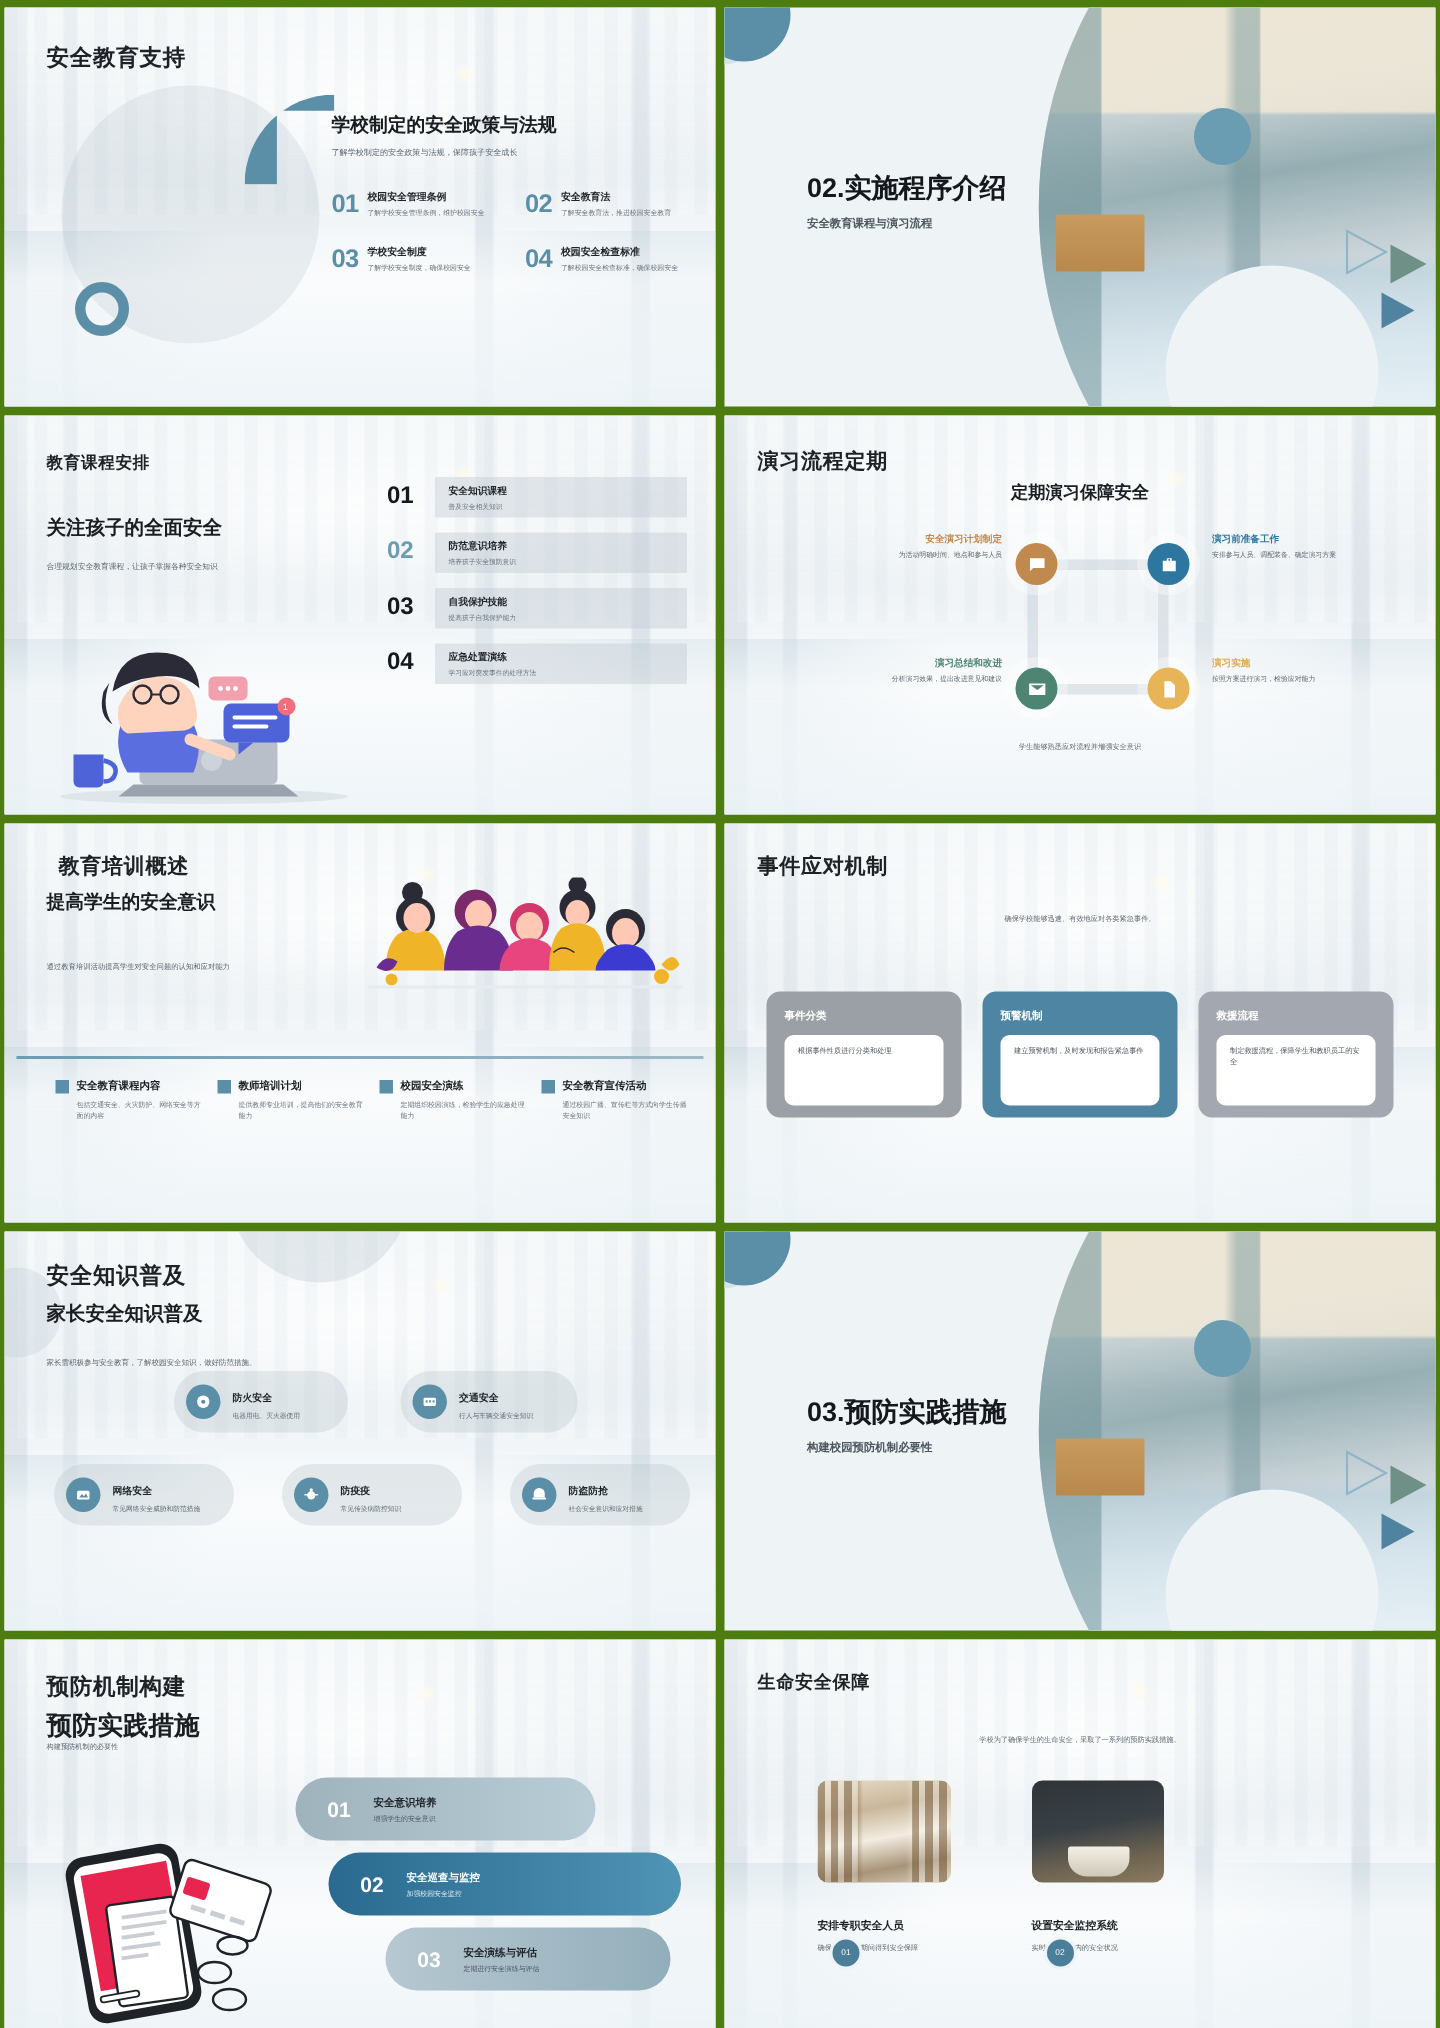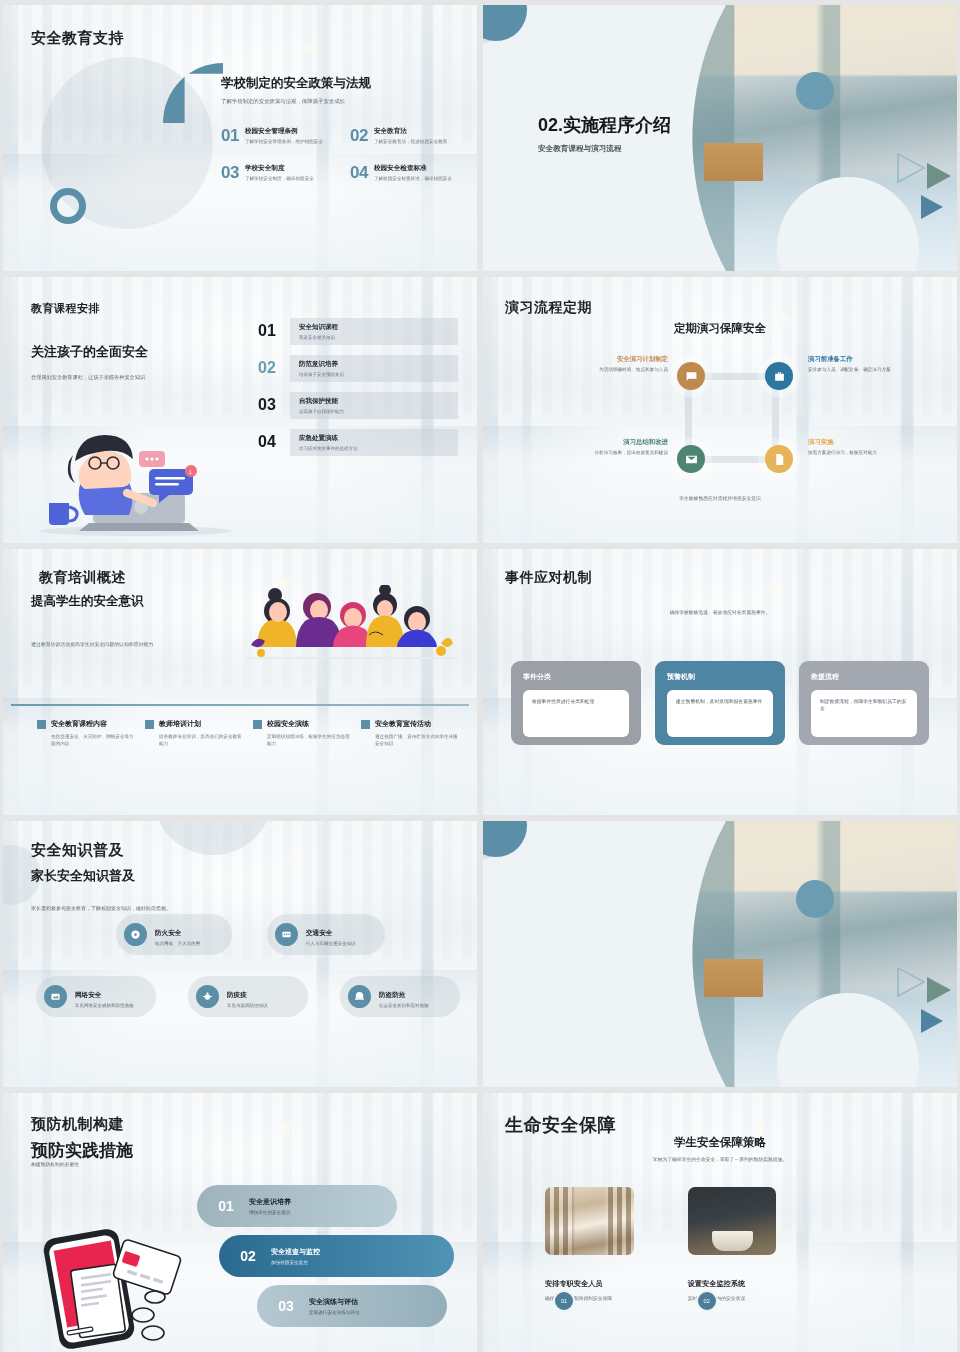--- a/index.html
+++ b/index.html
@@ -9,21 +9,21 @@
     font-family: "Liberation Sans", "DejaVu Sans", sans-serif;
     overflow: hidden;
   }
   .deck {
     width: 960px; height: 1352px;
     display: grid;
     grid-template-columns: 474px 474px;
     grid-template-rows: repeat(5, 266px);
     gap: 6px 6px;
     padding: 5px 3px;
-    background: #e5e5e5;
+    background: #4d7c0f;
   }
   .slide {
     position: relative;
     overflow: hidden;
     background: #eef2f4;
   }
 
   
   .bg {
     position: absolute; inset: 0;
@@ -222,21 +222,21 @@
   .sl10 .lead { position:absolute; left: 28px; top: 68px; font-size: 4.8px; color:#5d6770; }
   .steps { position:absolute; right: 10px; top: 92px; width: 270px; }
   .step { display:flex; align-items:center; border-radius: 40px; height: 42px; margin-bottom: 8px;
           padding-left: 6px; }
   .step .n { font-size: 14px; font-weight:700; width: 46px; text-align:center; }
   .step .t { font-size: 7px; font-weight:700; }
   .step .d { font-size: 4.6px; margin-top: 3px; }
   .phone { position:absolute; left: 20px; bottom: 8px; width: 180px; height: 140px; }
 
   
-  .sl11 .s-title { left: 22px; top: 20px; font-size: 18px; }
+  .sl11 .s-title { left: 22px; top: 20px; font-size: 12px; }
   .sl11 .center-h { position:absolute; left:0; right:0; top: 42px; text-align:center;
                     font-size: 11.5px; font-weight:700; color:#1b1f24; }
   .sl11 .center-d { position:absolute; left:0; right:0; top: 63px; text-align:center;
                     font-size: 4.8px; color:#5f6971; }
   .photos3 { position:absolute; left: 38px; right: 38px; top: 94px;
              display:grid; grid-template-columns: repeat(3,1fr); gap: 30px; }
   .pcard { position:relative;margin-left:24px; }
   .pcard .ph { height: 68px; border-radius: 7px; position:relative; overflow:hidden; }
   .pcard .badge { position:absolute; left: 8px; bottom: -11px; width: 22px; height: 22px;
                   border-radius:50%; background:#4b7f99; color:#fff; font-size:5.6px;
@@ -612,20 +612,24 @@
     <div class="photo">
         <div class="shelf"></div>
       </div>
     <div class="bigcircle" style="right:26%;top:22%"></div>
     <div class="whitecircle"></div>
     <div class="tri-green" style="right:6px;bottom:84px;"></div>
     <div class="tri-blue" style="right:14px;bottom:54px;"></div>
     <svg style="position:absolute;right:30px;bottom:88px;width:32px;height:34px" viewBox="0 0 32 34">
       <polygon points="3,3 29,17 3,31" fill="none" stroke="#8fb6c7" stroke-width="1.4"></polygon>
     </svg>
+    <div class="sectext">
+      <h2>03.预防实践措施</h2>
+      <p>构建校园预防机制必要性</p>
+    </div>
   </div>
 
   <div class="slide sl10">
     <div class="bg"></div>
     <div class="floor"></div>
     <div class="lamp" style="left:58%;top:11%"></div>
     <div class="s-title">预防机制构建</div>
     <div class="s-sub2">预防实践措施</div>
     <div class="lead">构建预防机制的必要性</div>
 
@@ -673,21 +677,20 @@
           </div>
       </div>
     </div>
   </div>
 
   <div class="slide sl11">
     <div class="bg"></div>
     <div class="floor"></div>
     <div class="lamp" style="left:57%;top:10%"></div>
     <div class="s-title">生命安全保障</div>
-    <div class="center-h">学生安全保障策略</div>
     <div class="center-d">学校为了确保学生的生命安全，采取了一系列的预防实践措施。</div>
     <div class="photos3">
       <div class="pcard">
         <div class="ph library"></div>
         <div class="badge">01</div>
         <div class="t">安排专职安全人员</div>
         <div class="d">确保学生在校期间得到安全保障</div>
       </div>
       <div class="pcard">
         <div class="ph book"></div>

